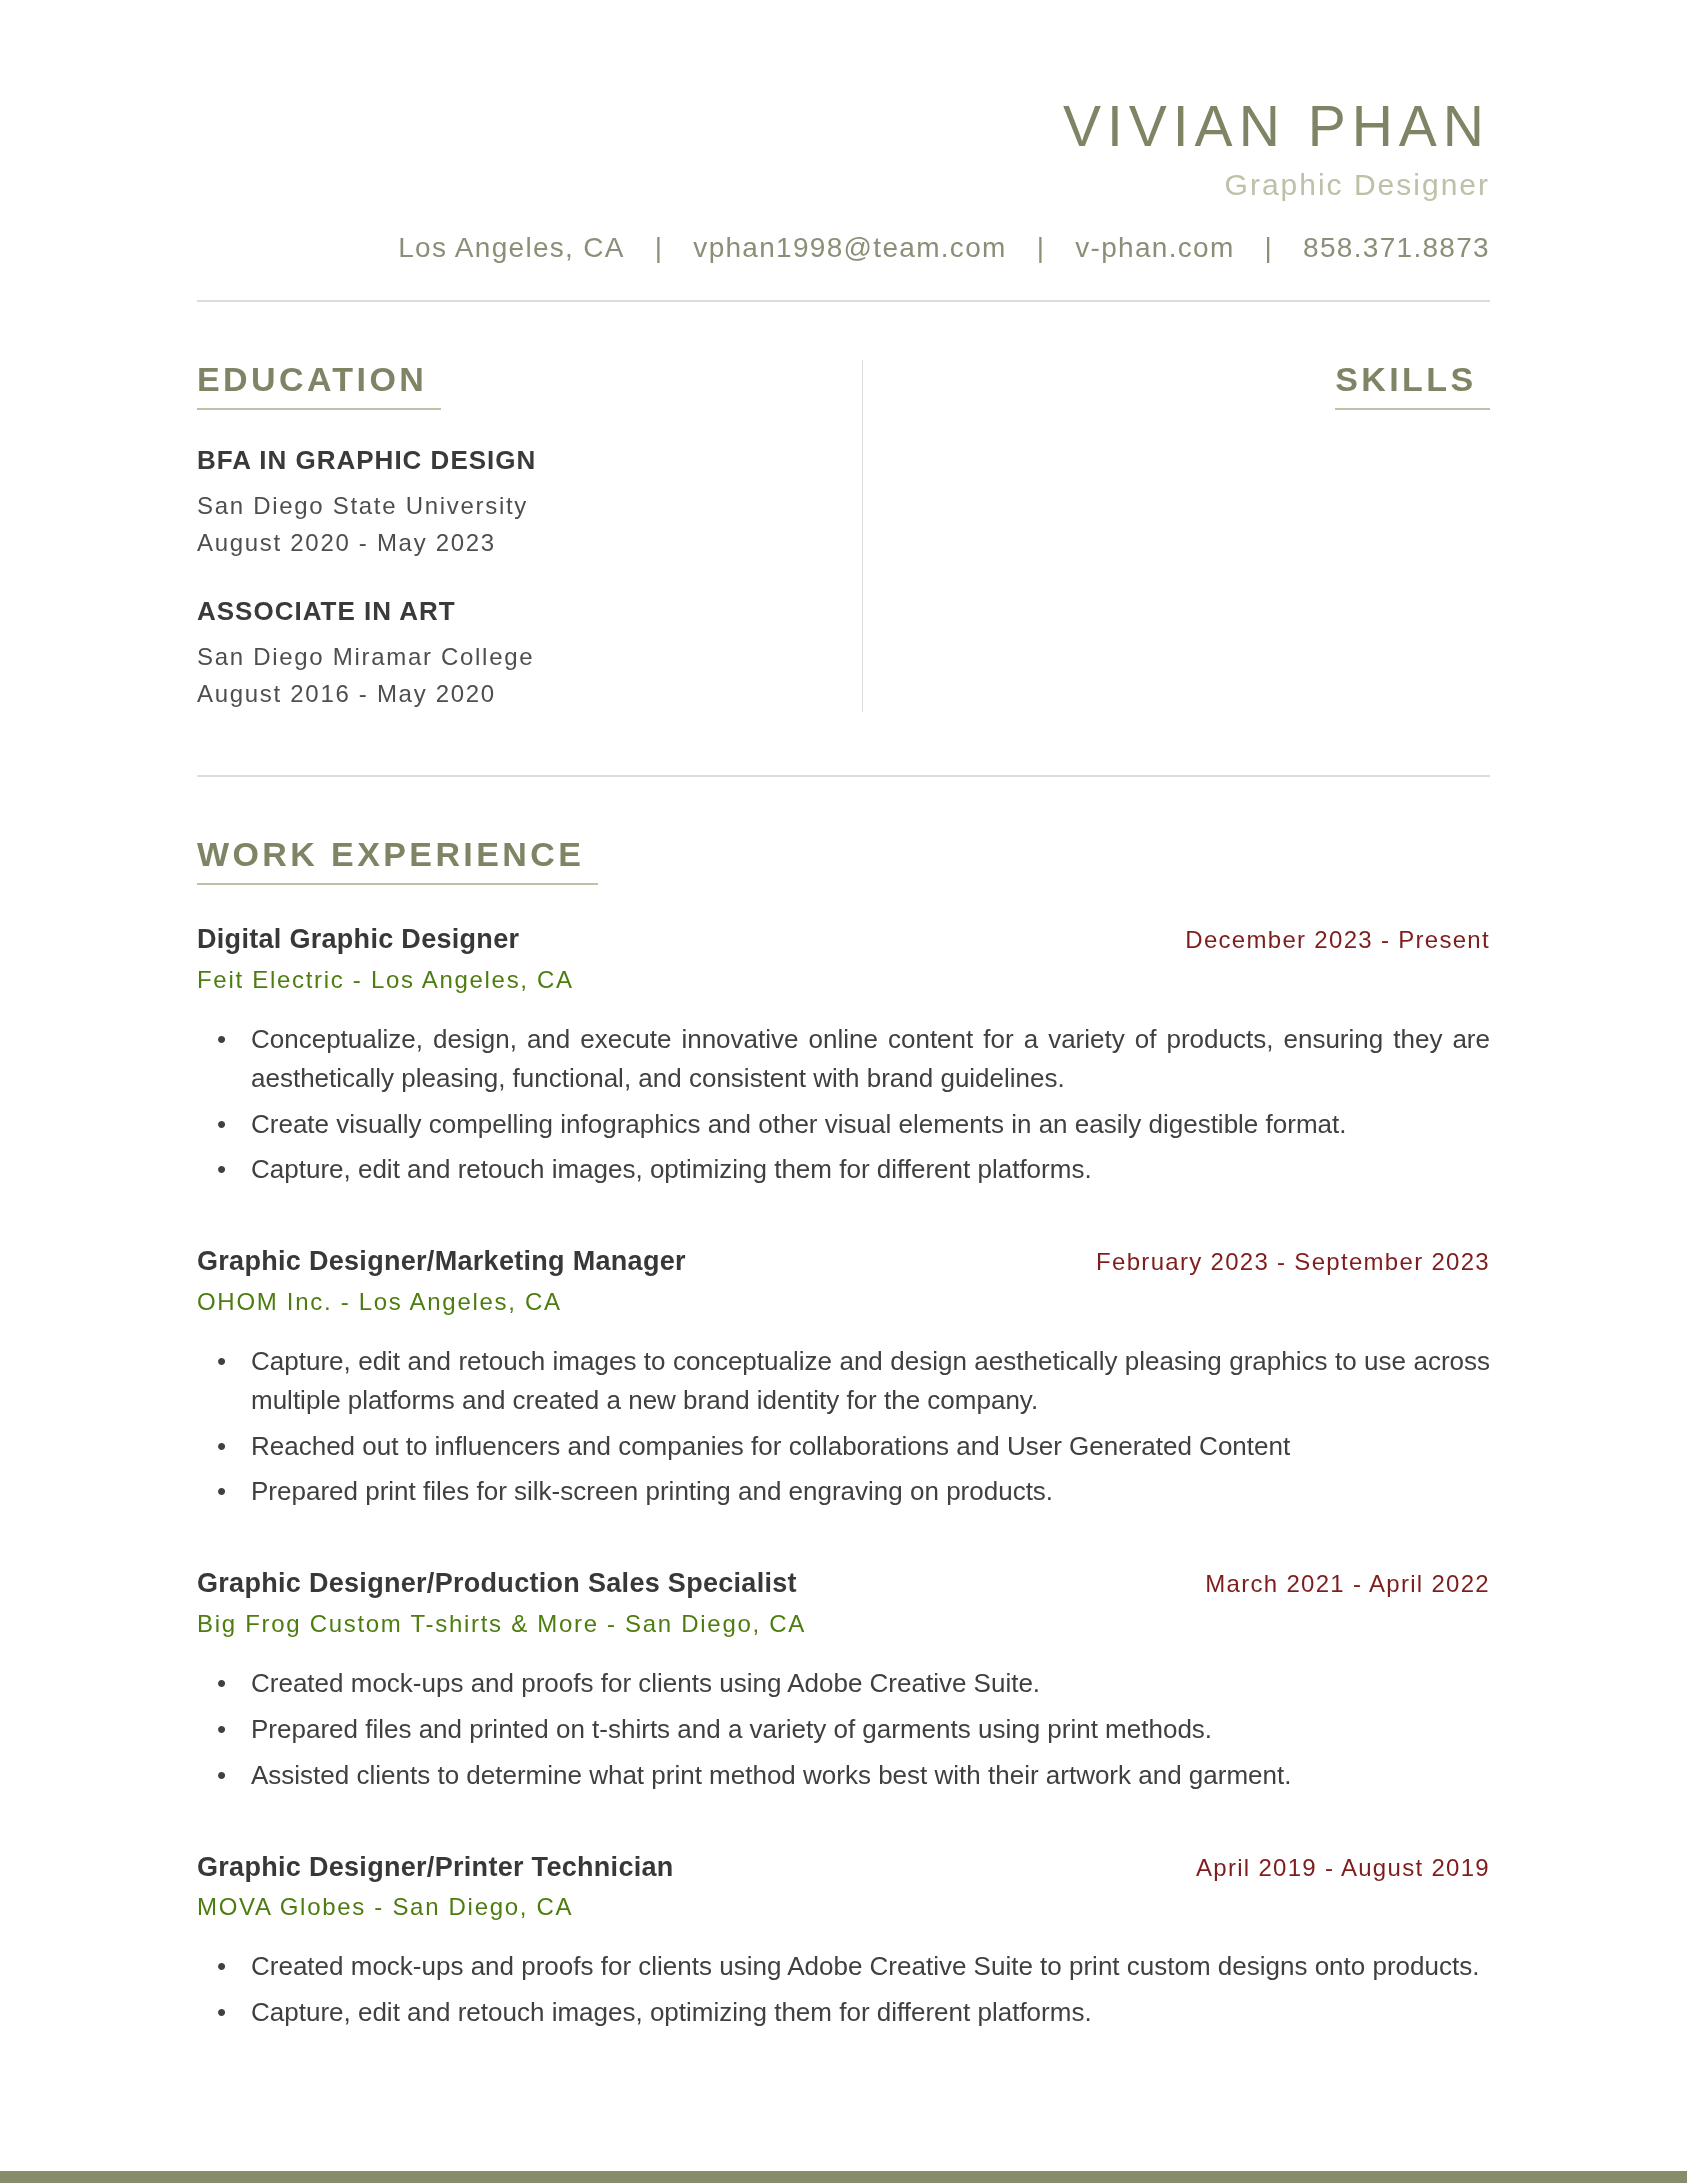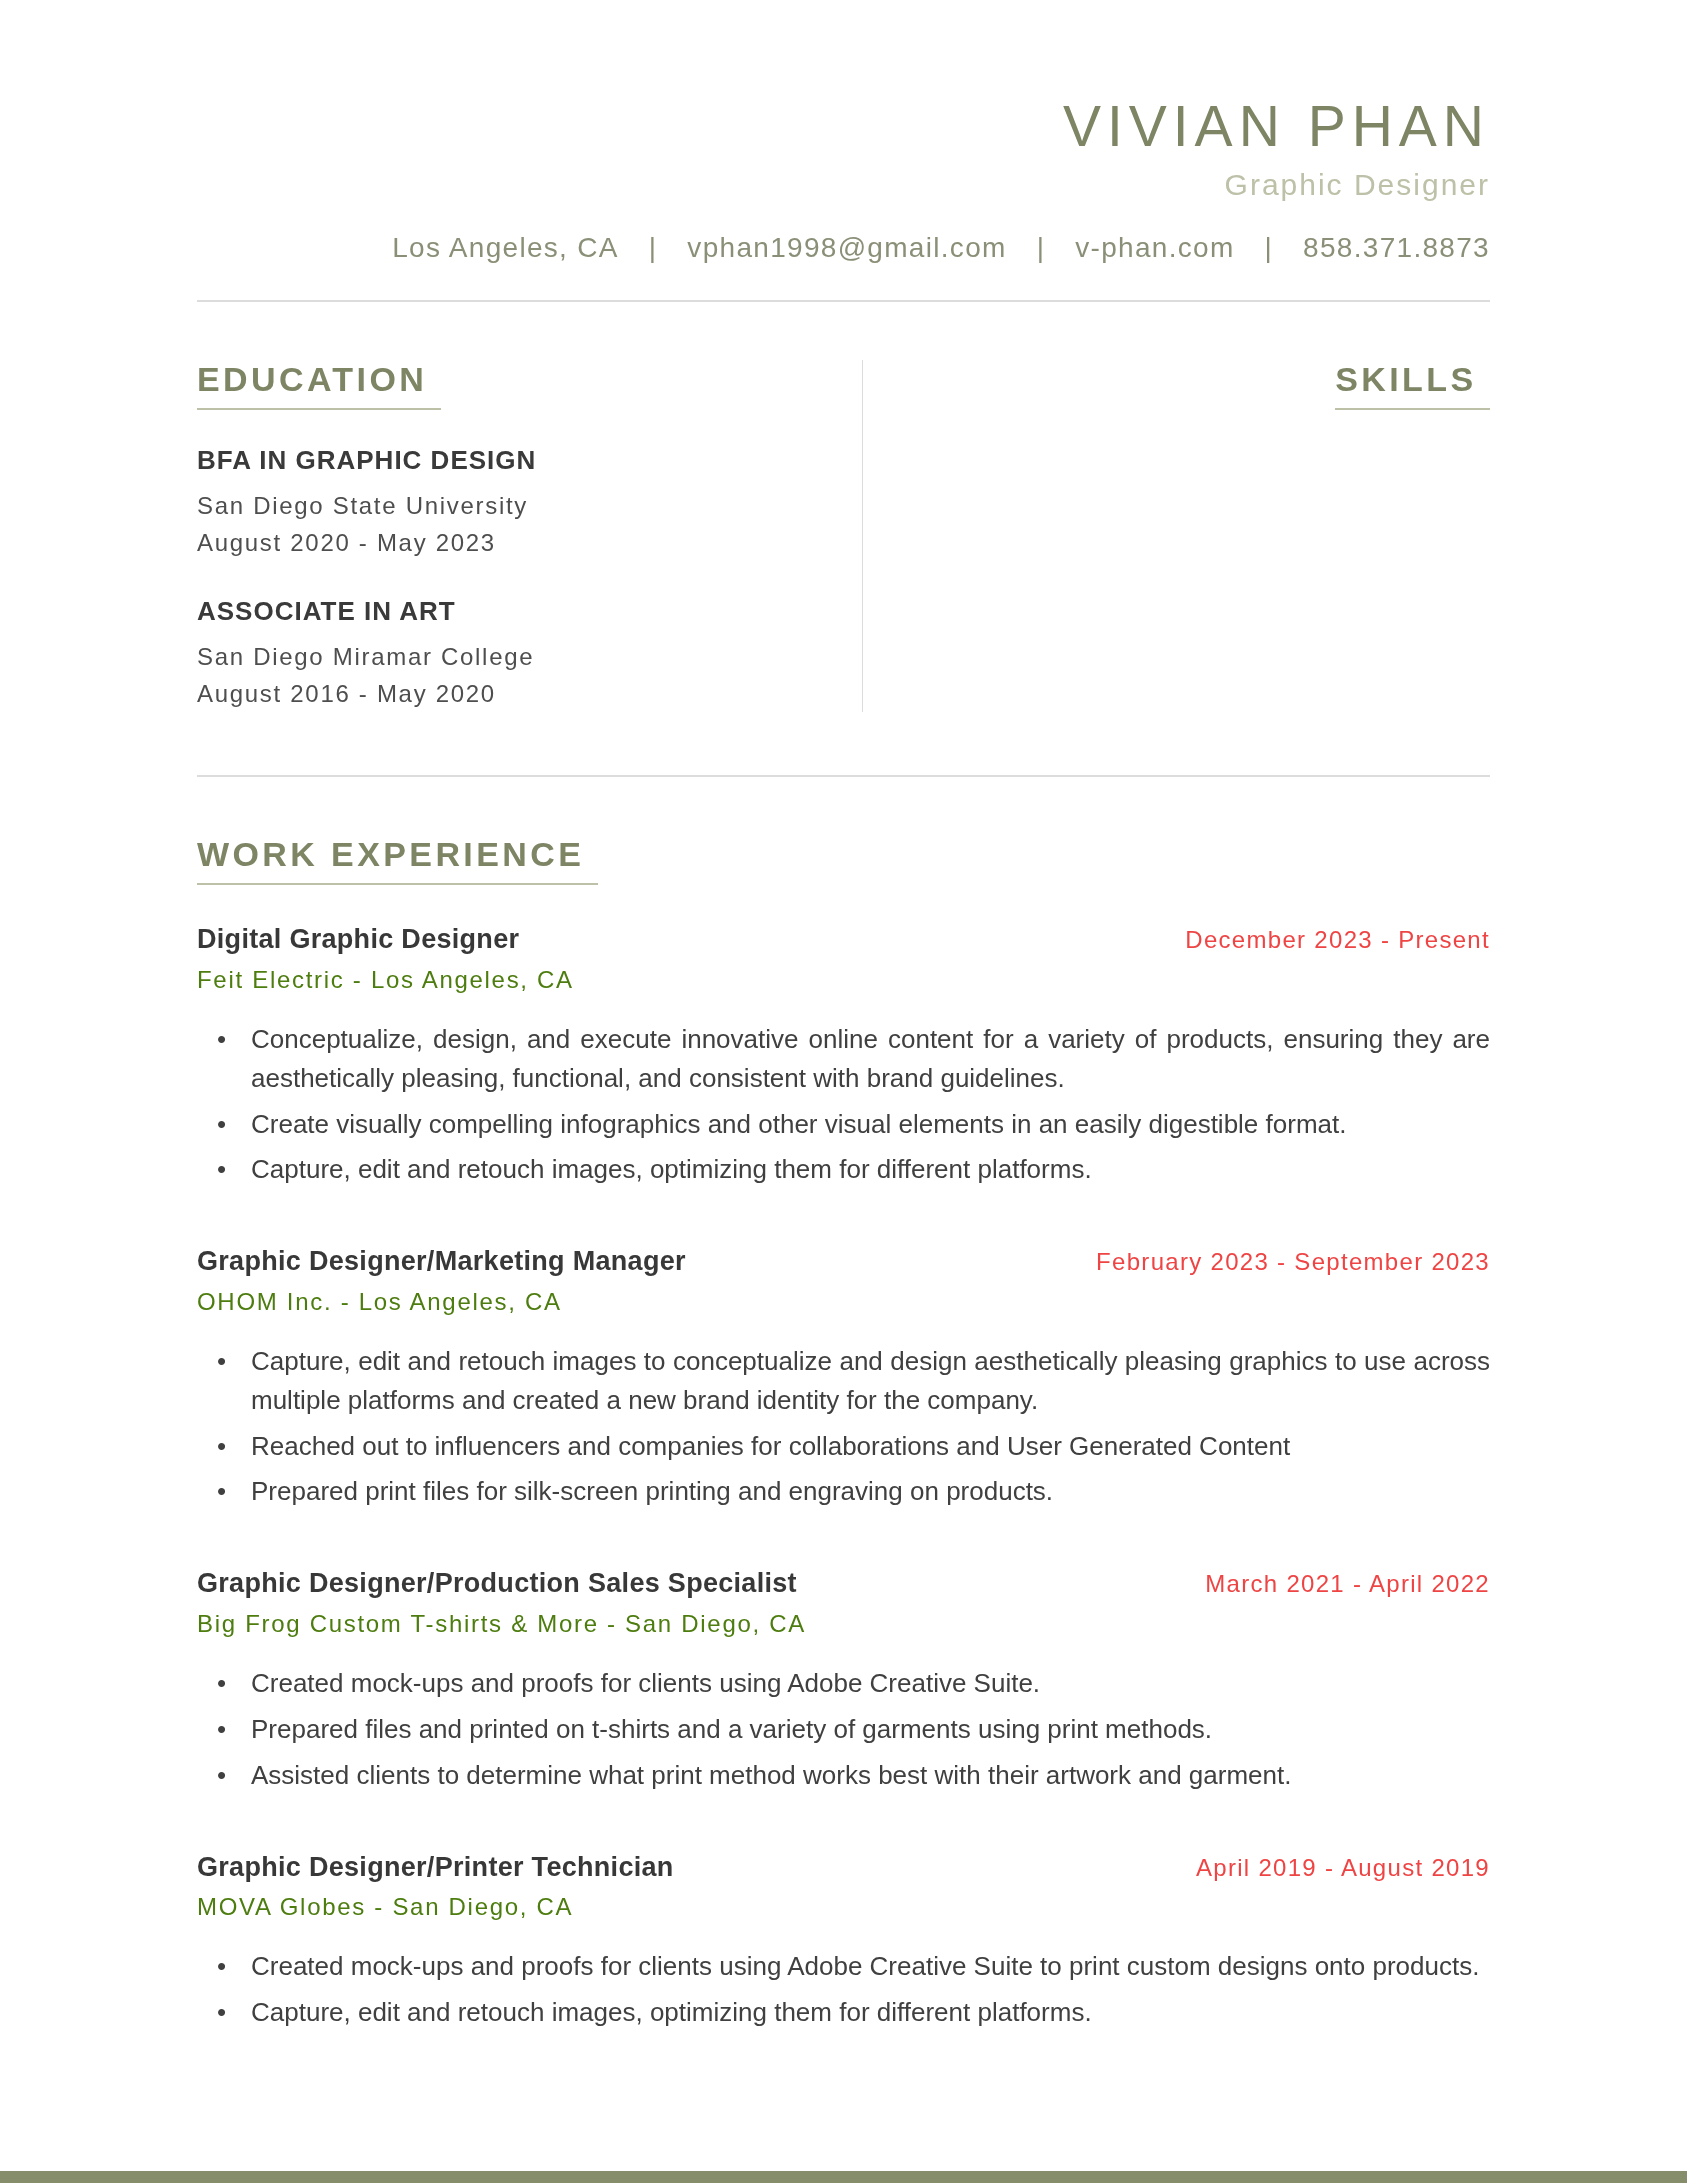--- a/index.html
+++ b/index.html
@@ -41,37 +41,37 @@
   .skills-list { list-style: none; margin: 26px 0 0 0; padding: 0; }
   .skill { position: relative; padding-left: 62px; font-size: 26px; color: #3d3d3d; line-height: 1.52; }
   .skill::before { content: "\2022"; position: absolute; left: 21.6px; }
 
   
   .work .section-heading { margin-top: 58px; }
   .work .job { margin-top: 57px; }
   .work h2 + .job { margin-top: 39px; }
   .job-head { display: flex; justify-content: space-between; align-items: baseline; }
   .job-title { margin: 0; font-size: 27px; font-weight: 700; letter-spacing: 0.3px; color: #383838; }
-  .job-dates { font-size: 24px; letter-spacing: 1.3px; color: #ef4444; white-space: nowrap; }
+  .job-dates { font-size: 24px; letter-spacing: 1.3px; color: #7f1d1d; white-space: nowrap; }
   .job-company { margin-top: 10.8px; font-size: 24px; letter-spacing: 1.7px; color: #4d7c0f; }
   .job-bullets { list-style: none; margin: 26px 0 0 0; padding: 0; }
   .bullet { position: relative; padding-left: 54px; font-size: 26px; line-height: 1.5; color: #404040; text-align: justify; margin-bottom: 6.7px; }
   .bullet::before { content: "\2022"; position: absolute; left: 20px; }
 </style>
 </head>
 <body>
 
 <div class="page">
   <div class="content">
 
     <header class="header">
       <h1 class="name">VIVIAN PHAN</h1>
       <div class="subtitle">Graphic Designer</div>
       <div class="contact">
-        <span>Los Angeles, CA</span><span class="sep">|</span><span>vphan1998@gmail.com</span><span class="sep">|</span><span>v-phan.com</span><span class="sep">|</span><span>858.371.8873</span>
+        <span>Los Angeles, CA</span><span class="sep">|</span><span>vphan1998@team.com</span><span class="sep">|</span><span>v-phan.com</span><span class="sep">|</span><span>858.371.8873</span>
       </div>
     </header>
 
     <div class="hr"></div>
 
     <section class="two-col">
       <div class="col-left">
         <h2 class="section-heading">EDUCATION</h2>
 
         <div class="edu-item">

